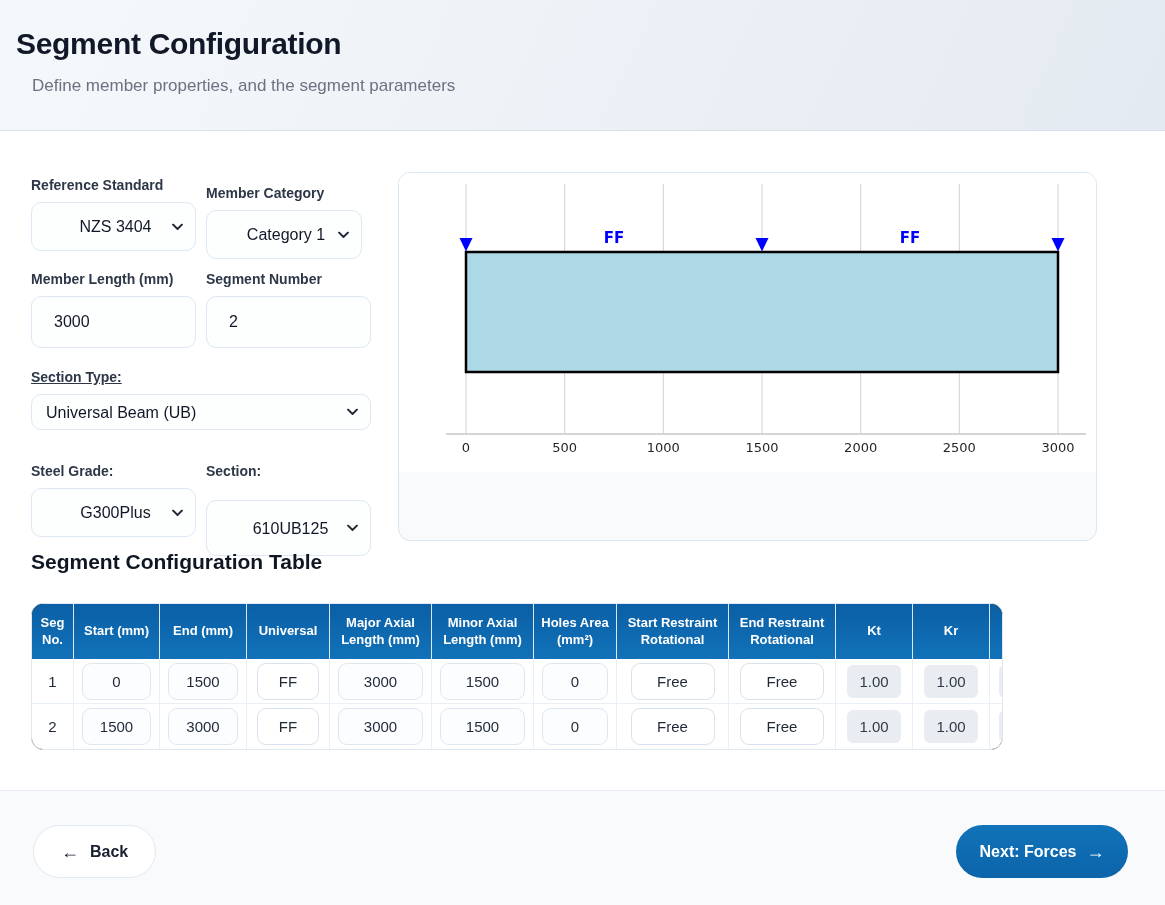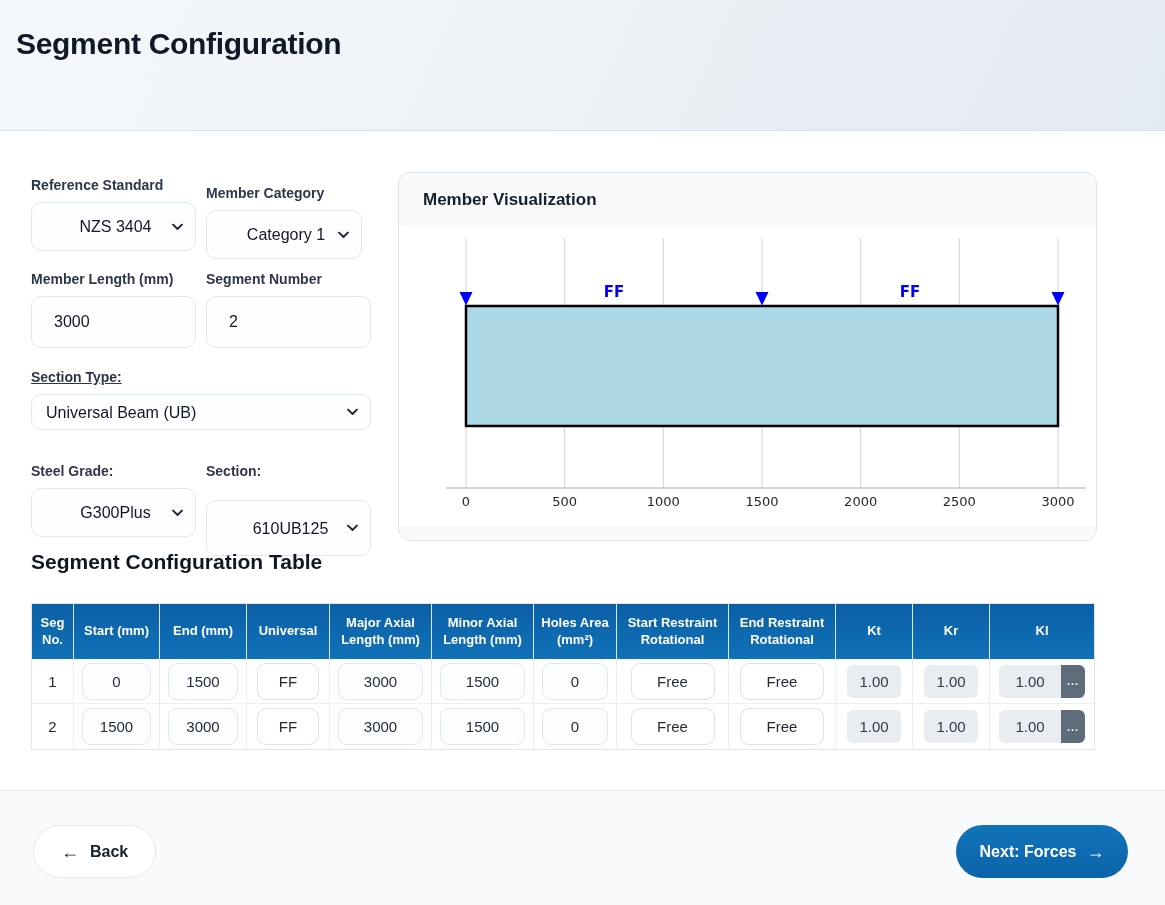--- a/index.html
+++ b/index.html
@@ -38,22 +38,22 @@
   .viz-panel {
     position:absolute; left:398px; top:172px; width:699px; height:369px;
     background:#f8fafc; border:1px solid #d9e7f1; border-radius:12px; overflow:hidden;
   }
   .viz-title { margin:0; padding:17px 0 0 24px; font-size:17px; font-weight:700; color:#16202e; height:54px; }
   .viz-chart { width:697px; height:299px; background:#ffffff; display:block; }
 
   
   .table-title { position:absolute; left:31px; top:550px; margin:0; font-size:21px; font-weight:700; color:#0f1722; }
   .seg-table {
-    position:absolute; left:31px; top:603px; width:1064px;
-    border:1px solid #dfe8f1; border-radius:0; overflow:hidden; background:#000000;
+    position:absolute; left:31px; top:603px; width:972px;
+    border:1px solid #dfe8f1; border-radius:12px; overflow:hidden; background:#000000;
   }
   .thead, .trow { display:grid; grid-template-columns:42px 86px 87px 83px 102px 102px 83px 112px 107px 77px 77px 104px; }
   .thead { background:linear-gradient(180deg,#0b5fa6 0%, #1172b8 100%); }
   .th {
     height:55px; display:flex; align-items:center; justify-content:center; text-align:center;
     color:#ffffff; font-size:13px; font-weight:700; line-height:1.25; padding:0 5px;
     border-right:1px solid rgba(255,255,255,.85);
   }
   .th:last-child { border-right:none; }
   .trow { background:#ffffff; }
@@ -105,20 +105,21 @@
     font-family:"Liberation Sans",sans-serif; font-size:16px; font-weight:700; color:#ffffff;
     display:flex; align-items:center; justify-content:center; gap:10px;
   }
   .arrow-glyph { font-size:18px; font-weight:400; line-height:1; }
 </style>
 </head>
 <body>
 
 <header class="page-header">
   <h1 class="page-title">Segment Configuration</h1>
+  <p class="page-subtitle">Define member properties, and the segment parameters</p>
 </header>
 
 <label class="flabel" style="left:31px;top:177px;">Reference Standard</label>
 <div class="selwrap" style="left:31px;top:202px;width:165px;height:49px;">
   <select class="sel sel-center">
     <option>NZS 3404</option>
   </select>
   <span class="chev"><svg width="11" height="7" viewBox="0 0 11 7">
         <polyline points="1,1 5.5,5.5 10,1" fill="none" stroke="#1f2937" stroke-width="1.8" stroke-linecap="round" stroke-linejoin="round"></polyline>
       </svg></span>
@@ -164,21 +165,20 @@
 <div class="selwrap" style="left:206px;top:500px;width:165px;height:56px;">
   <select class="sel sel-center">
     <option>610UB125</option>
   </select>
   <span class="chev"><svg width="11" height="7" viewBox="0 0 11 7">
         <polyline points="1,1 5.5,5.5 10,1" fill="none" stroke="#1f2937" stroke-width="1.8" stroke-linecap="round" stroke-linejoin="round"></polyline>
       </svg></span>
 </div>
 
 <section class="viz-panel">
-  <h2 class="viz-title">Member Visualization</h2>
   <svg id="beam-svg" class="viz-chart" viewBox="0 0 697 299">
       <line x1="67" y1="11" x2="67" y2="261" stroke="#d2d2d2" stroke-width="1"></line>
       <line x1="165.66666666666666" y1="11" x2="165.66666666666666" y2="261" stroke="#d2d2d2" stroke-width="1"></line>
       <line x1="264.3333333333333" y1="11" x2="264.3333333333333" y2="261" stroke="#d2d2d2" stroke-width="1"></line>
       <line x1="363" y1="11" x2="363" y2="261" stroke="#d2d2d2" stroke-width="1"></line>
       <line x1="461.66666666666663" y1="11" x2="461.66666666666663" y2="261" stroke="#d2d2d2" stroke-width="1"></line>
       <line x1="560.3333333333334" y1="11" x2="560.3333333333334" y2="261" stroke="#d2d2d2" stroke-width="1"></line>
       <line x1="659" y1="11" x2="659" y2="261" stroke="#d2d2d2" stroke-width="1"></line>
       <line x1="47" y1="261" x2="687" y2="261" stroke="#c4c7cc" stroke-width="1.4"></line>
       <rect x="67" y="79" width="592" height="120" fill="#add8e6" stroke="#000000" stroke-width="2.5"></rect>

